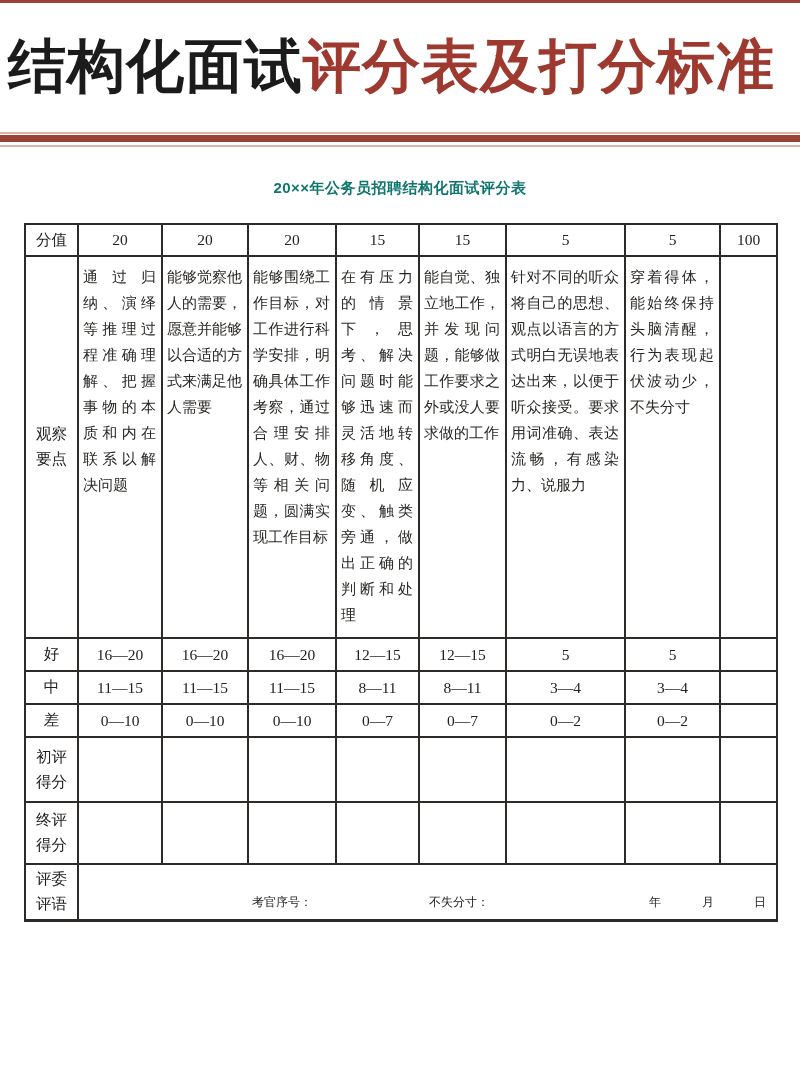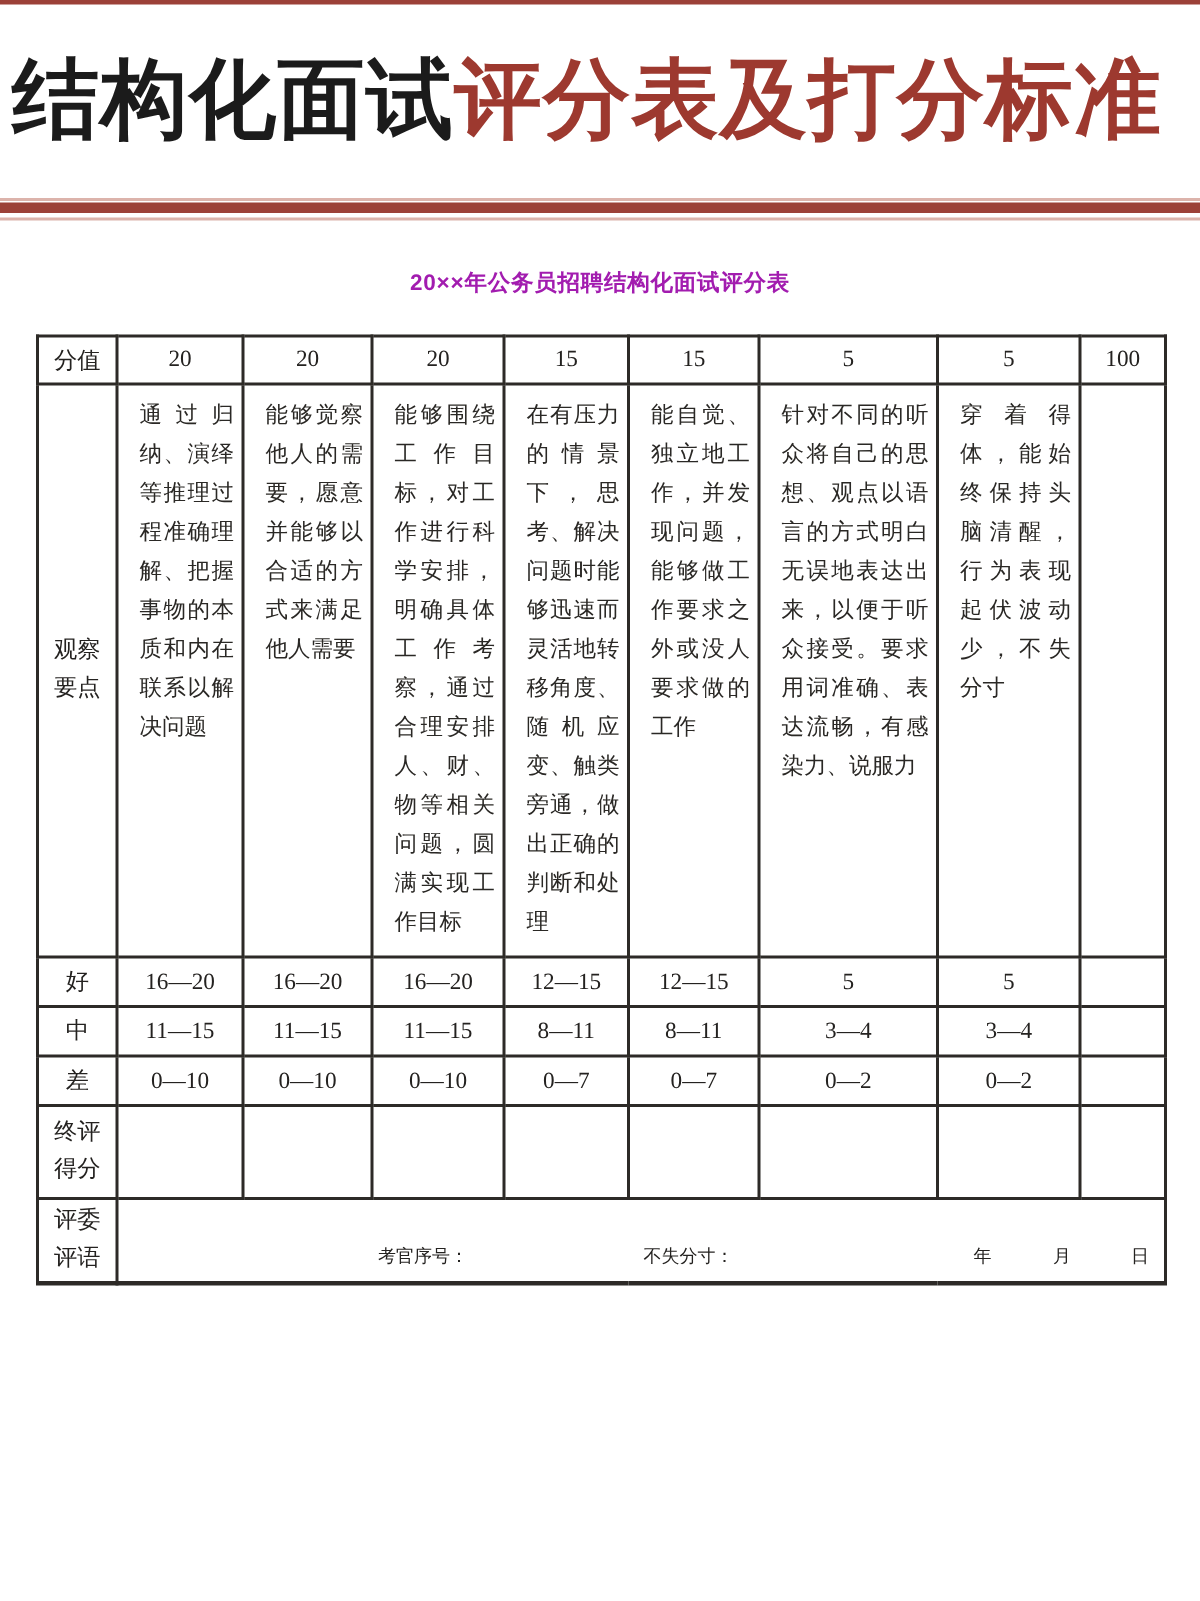--- a/index.html
+++ b/index.html
@@ -34,21 +34,21 @@
   .rule-thin-b { height: 2px; margin-top: 3px; }
 
   
   .caption {
     margin-top: 32px;
     text-align: center;
     font-family: "Liberation Sans", sans-serif;
     font-weight: bold;
     font-size: 15px;
     letter-spacing: 0.5px;
-    color: #a21caf;
+    color: #0f766e;
   }
 
   table.score-table {
     margin: 25px 0 0 24px;
     width: 752px;
     border-collapse: collapse;
     table-layout: fixed;
     border: 2px solid #2d2a27;
     border-bottom-width: 3px;
   }
@@ -68,21 +68,21 @@
   tr.r-obs   td { height: 373px; }
   tr.r-grade td { height: 31px; }
   tr.r-init  td { height: 63px; }
   tr.r-final td { height: 60px; }
   tr.r-rem   td { height: 54px; }
 
   td.obs {
     vertical-align: top;
     text-align: justify;
     text-justify: inter-character;
-    padding: 7px 5px 0 14px;
+    padding: 7px 5px 0 4px;
     font-size: 15px;
     line-height: 26px;
     color: #2a2825;
   }
   td.elem { line-height: 1.45; white-space: pre-line; }
 
   td.remarks-area { position: relative; }
   .footer-item { position: absolute; bottom: 8px; font-size: 12px; white-space: nowrap; margin-top: 15px; }
   .officer-no   { left: 173px; }
   .officer-sign { left: 350px; }
@@ -175,20 +175,32 @@
     <td>0—10</td>
     <td>0—10</td>
     <td>0—10</td>
     <td>0—7</td>
     <td>0—7</td>
     <td>0—2</td>
     <td>0—2</td>
     <td></td>
   </tr>
 
+  <tr class="r-init">
+    <td class="lbl">初评
+得分</td>
+    <td></td>
+    <td></td>
+    <td></td>
+    <td></td>
+    <td></td>
+    <td></td>
+    <td></td>
+    <td></td>
+  </tr>
 
   <tr class="r-final">
     <td class="lbl">终评
 得分</td>
     <td></td>
     <td></td>
     <td></td>
     <td></td>
     <td></td>
     <td></td>

